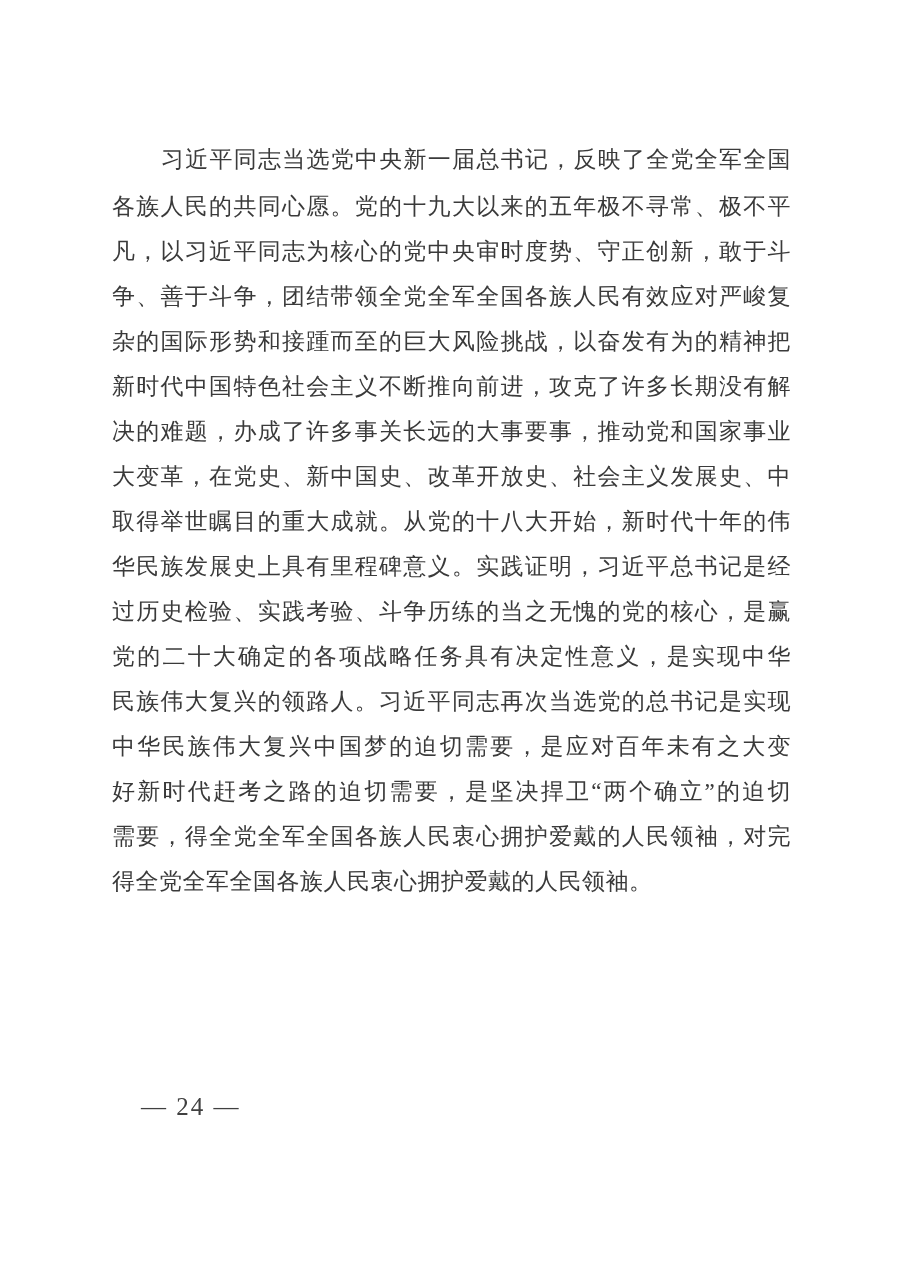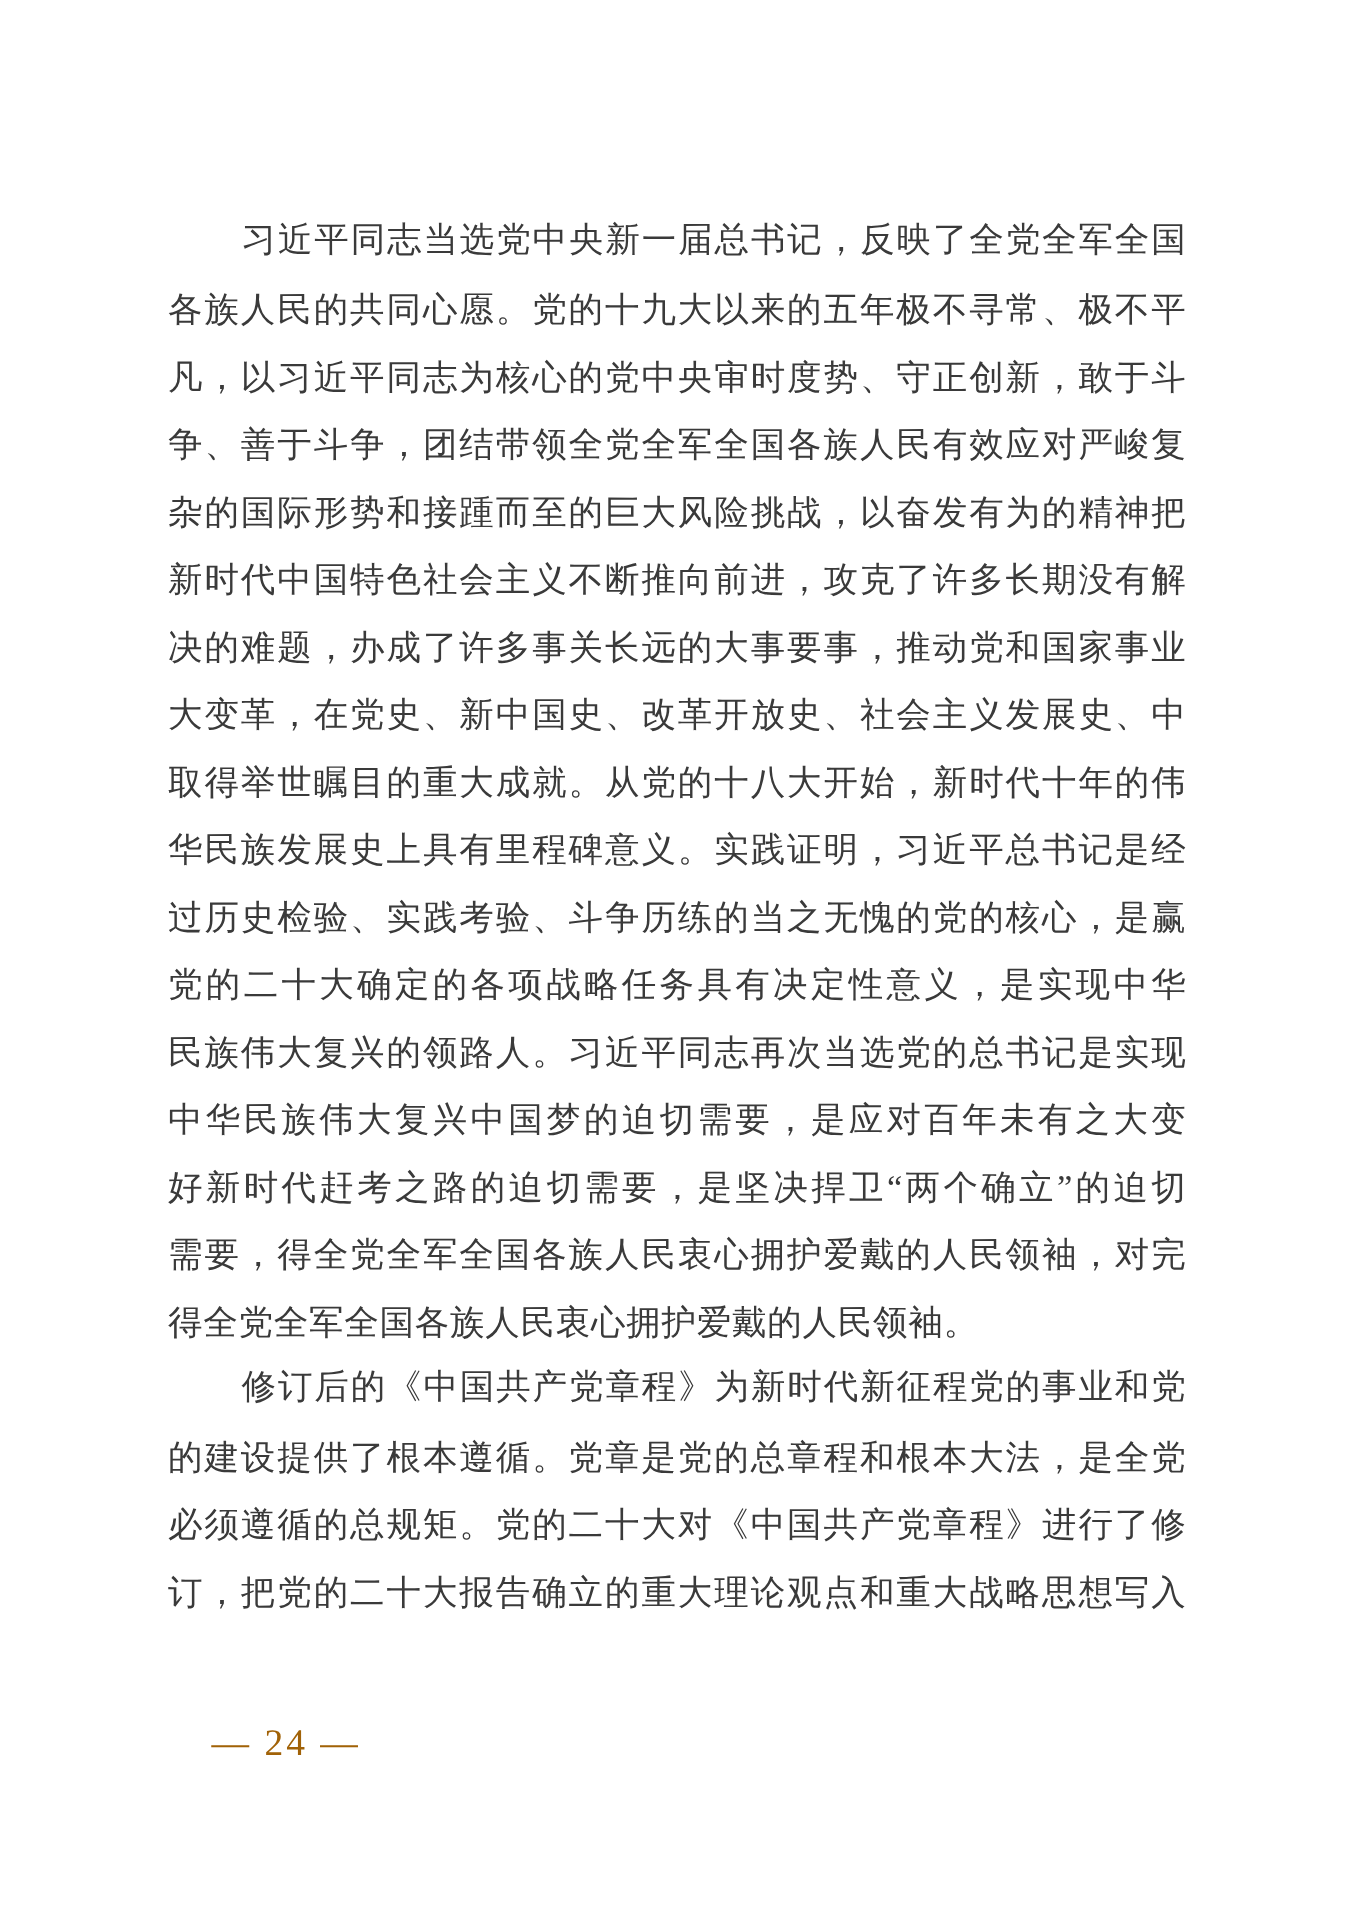--- a/index.html
+++ b/index.html
@@ -37,24 +37,24 @@
   .line.fill {
     text-align-last: justify;
   }
   .line.indent {
     padding-left: 49px;
     font-family: Liberation Mono, monospace;
   }
   .page-number {
     position: absolute;
     left: 141px;
-    top: 1148px;
+    top: 1092px;
     font-size: 25px;
     line-height: 30px;
-    color: #a16207;
+    color: #404040;
     letter-spacing: 2px;
     white-space: pre;
   }
 </style>
 </head>
 <body>
 
 <div class="text-block">
     <div class="para">
       <div class="line fill indent">习近平同志当选党中央新一届总书记，反映了全党全军全国</div>
@@ -68,21 +68,15 @@
       <div class="line fill">取得举世瞩目的重大成就。从党的十八大开始，新时代十年的伟</div>
       <div class="line fill">华民族发展史上具有里程碑意义。实践证明，习近平总书记是经</div>
       <div class="line fill">过历史检验、实践考验、斗争历练的当之无愧的党的核心，是赢</div>
       <div class="line fill">党的二十大确定的各项战略任务具有决定性意义，是实现中华</div>
       <div class="line fill">民族伟大复兴的领路人。习近平同志再次当选党的总书记是实现</div>
       <div class="line fill">中华民族伟大复兴中国梦的迫切需要，是应对百年未有之大变</div>
       <div class="line fill">好新时代赶考之路的迫切需要，是坚决捍卫“两个确立”的迫切</div>
       <div class="line fill">需要，得全党全军全国各族人民衷心拥护爱戴的人民领袖，对完成</div>
       <div class="line">得全党全军全国各族人民衷心拥护爱戴的人民领袖。</div>
     </div>
-    <div class="para">
-      <div class="line fill indent">修订后的《中国共产党章程》为新时代新征程党的事业和党</div>
-      <div class="line fill">的建设提供了根本遵循。党章是党的总章程和根本大法，是全党</div>
-      <div class="line fill">必须遵循的总规矩。党的二十大对《中国共产党章程》进行了修</div>
-      <div class="line fill">订，把党的二十大报告确立的重大理论观点和重大战略思想写入</div>
-    </div>
   </div>
 
 <div class="page-number">— 24 —</div>
 
 </body></html>

